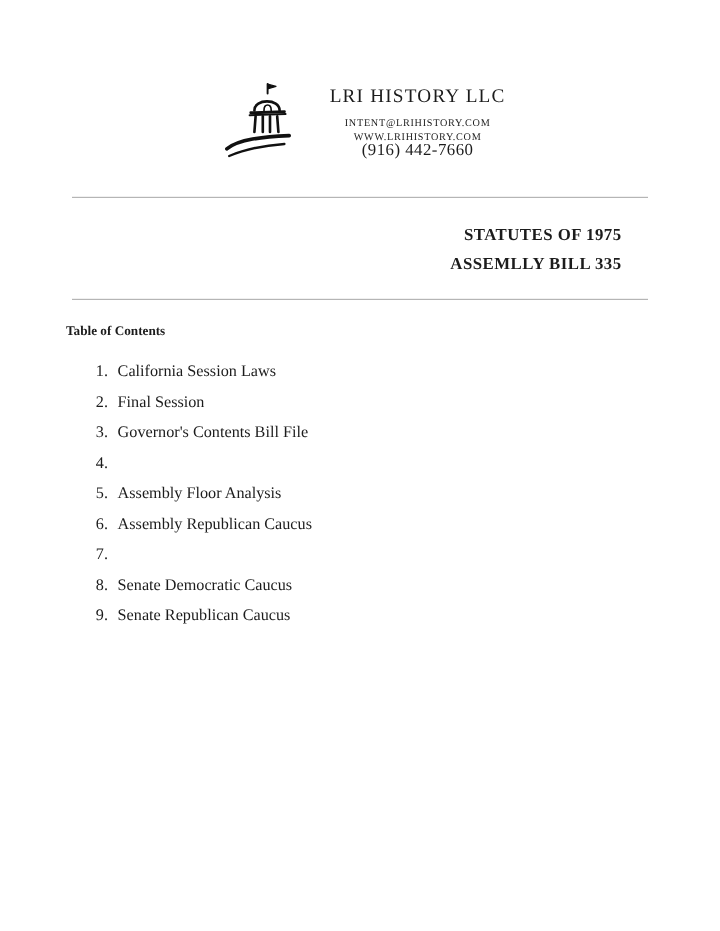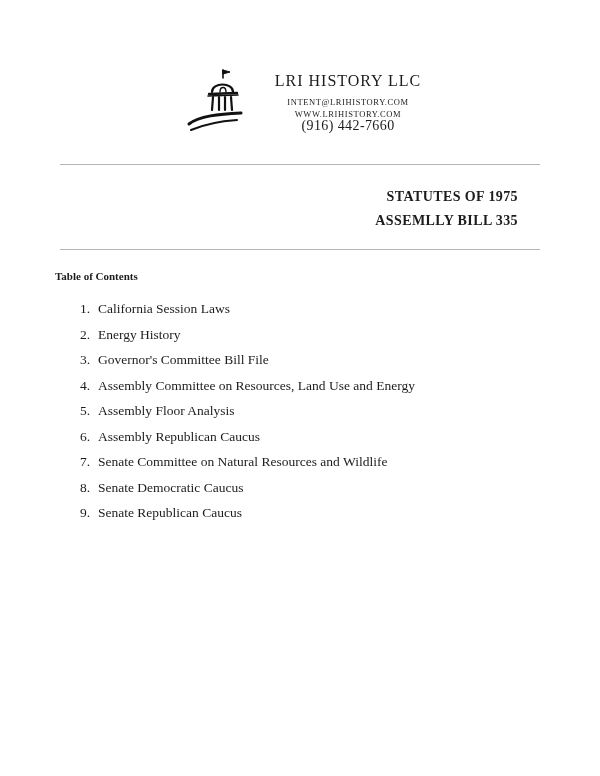--- a/index.html
+++ b/index.html
@@ -145,41 +145,39 @@
 
   <div class="toc-heading">Table of Contents</div>
 
   <ol class="toc-list" id="toc-list">
       <li class="toc-item">
         <span class="toc-num">1.</span>
         <span class="toc-text">California Session Laws</span>
       </li>
       <li class="toc-item">
         <span class="toc-num">2.</span>
-        <span class="toc-text">Energy History</span>
+        <span class="toc-text">Final Session</span>
       </li>
       <li class="toc-item">
         <span class="toc-num">3.</span>
-        <span class="toc-text">Governor's Committee Bill File</span>
+        <span class="toc-text">Governor's Contents Bill File</span>
       </li>
       <li class="toc-item">
         <span class="toc-num">4.</span>
-        <span class="toc-text">Assembly Committee on Resources, Land Use and Energy</span>
       </li>
       <li class="toc-item">
         <span class="toc-num">5.</span>
         <span class="toc-text">Assembly Floor Analysis</span>
       </li>
       <li class="toc-item">
         <span class="toc-num">6.</span>
         <span class="toc-text">Assembly Republican Caucus</span>
       </li>
       <li class="toc-item">
         <span class="toc-num">7.</span>
-        <span class="toc-text">Senate Committee on Natural Resources and Wildlife</span>
       </li>
       <li class="toc-item">
         <span class="toc-num">8.</span>
         <span class="toc-text">Senate Democratic Caucus</span>
       </li>
       <li class="toc-item">
         <span class="toc-num">9.</span>
         <span class="toc-text">Senate Republican Caucus</span>
       </li>
     </ol>

